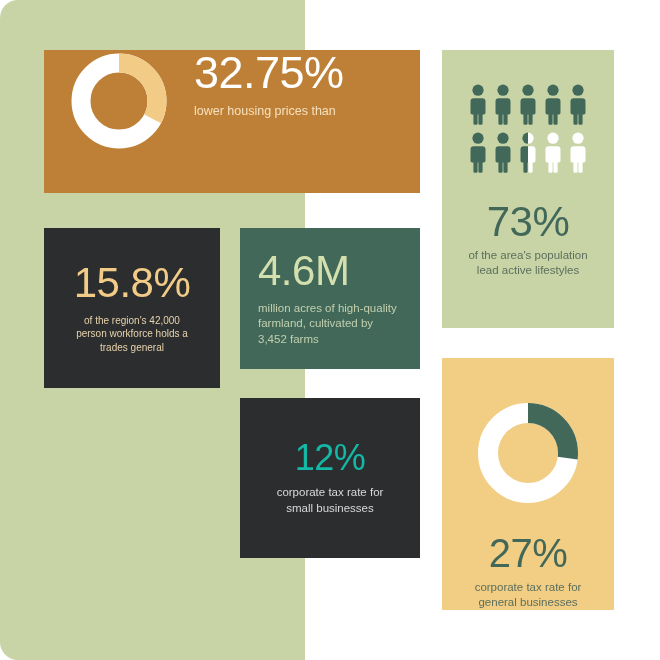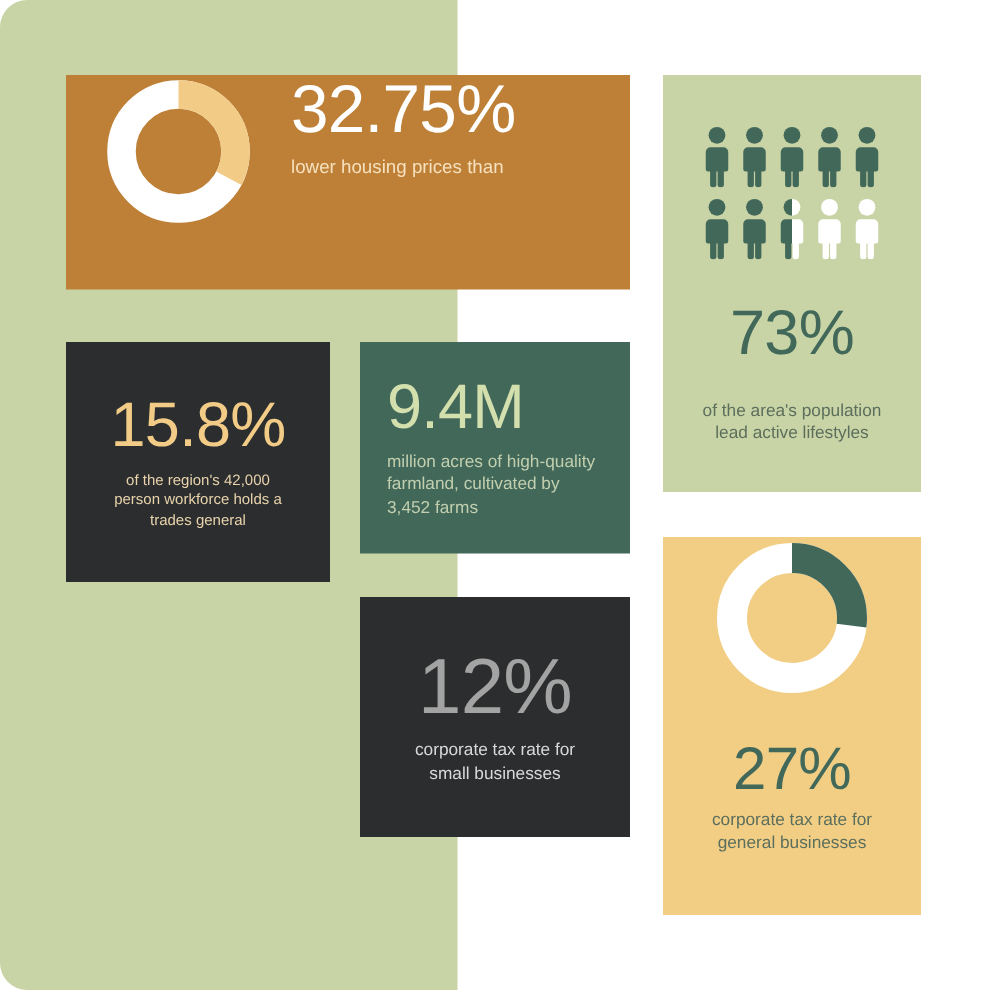--- a/index.html
+++ b/index.html
@@ -133,22 +133,22 @@
     width: 180px;
     height: 160px;
     background: #2b2d2e;
     display: flex;
     flex-direction: column;
     justify-content: center;
     align-items: center;
     padding: 0 14px;
   }
   .smalltax-big {
-    font-size: 52px;
-    color: #a3a3a3;
+    font-size: 36px;
+    color: #14b8a6;
     margin-bottom: 9px;
   }
   .smalltax-cap {
     font-size: 11.5px;
     color: #d8dada;
     text-align: center;
   }
 
   
   .panel-lifestyle {
@@ -179,38 +179,40 @@
   }
   .lifestyle-text {
     width: 100%;
     padding: 0 12px;
     box-sizing: border-box;
     text-align: center;
   }
   .lifestyle-big {
     font-size: 42px;
     color: #42685a;
-    margin-bottom: 24px;
+    margin-bottom: 5px;
   }
   .lifestyle-cap {
     font-size: 11.5px;
     color: #5c6f5d;
     text-align: center;
   }
 
   
   .panel-gentax {
     left: 442px;
     top: 358px;
     width: 172px;
     height: 252px;
     background: #f2ce85;
     display: flex;
     flex-direction: column;
     align-items: center;
+    padding-top: 34px;
+    justify-content: flex-end;
   }
   .donut-gentax-wrap {
     margin-bottom: 22px;
   }
   .gentax-text {
     width: 100%;
     padding: 0 10px;
     box-sizing: border-box;
     text-align: center;
   }
@@ -252,21 +254,21 @@
   <div class="panel panel-trades">
     <div class="stat-big trades-big">15.8%</div>
     <div class="stat-cap trades-cap">
       <div>of the region's 42,000</div>
       <div>person workforce holds a</div>
       <div>trades general</div>
     </div>
   </div>
 
   <div class="panel panel-farm">
-    <div class="stat-big farm-big">9.4M</div>
+    <div class="stat-big farm-big">4.6M</div>
     <div class="stat-cap farm-cap">
       <div>million acres of high-quality</div>
       <div>farmland, cultivated by</div>
       <div>3,452 farms</div>
     </div>
   </div>
 
   <div class="panel panel-smalltax">
     <div class="stat-big smalltax-big">12%</div>
     <div class="stat-cap smalltax-cap">

